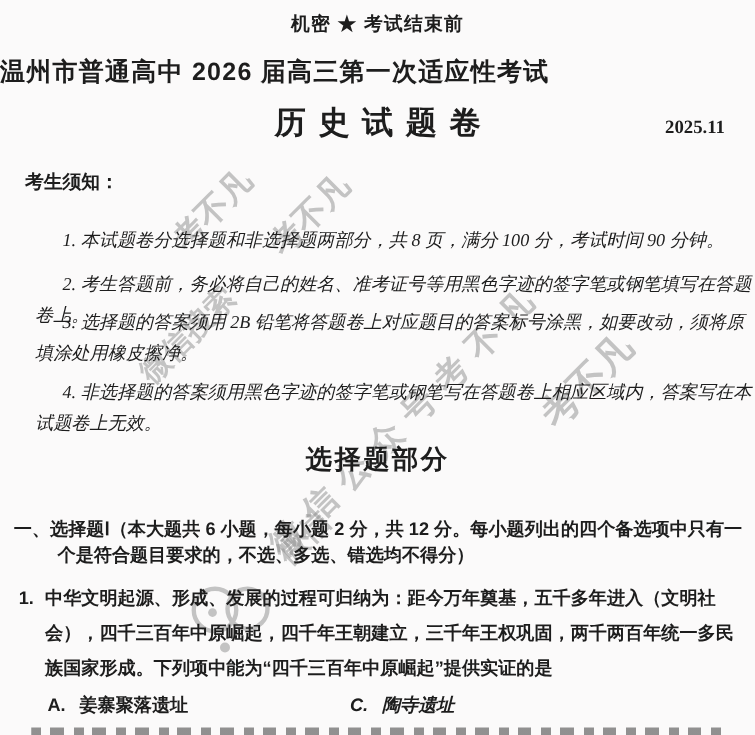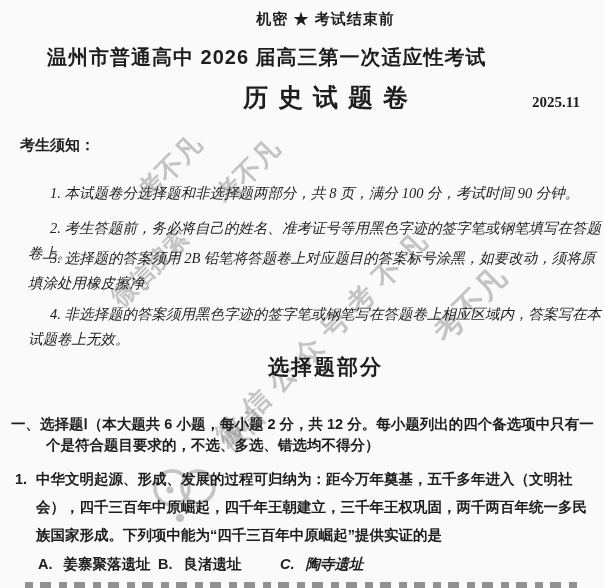--- a/index.html
+++ b/index.html
@@ -1,21 +1,21 @@
 <!DOCTYPE html>
 <html><head>
 <meta charset="utf-8">
 <style>
   html,body { margin:0; padding:0; background:#e8e8e8; }
   .page {
     position:relative; width:604px; height:588px; margin:0 auto;
     background:#fbfafa; overflow:hidden;
     font-family:"Liberation Serif", serif; color:#1d1d1d;
   }
-  .hei { font-family:"Liberation Sans", sans-serif; font-weight:bold;padding-left:47px; }
+  .hei { font-family:"Liberation Sans", sans-serif; font-weight:bold; }
 
   .security-notice { position:absolute; top:10px; left:0; right:0; text-align:center;
     font-size:15px; letter-spacing:1px; }
   .exam-title { position:absolute; top:44px; left:0; right:0; text-align:left;
     font-size:20px; letter-spacing:1px; }
   .paper-title { position:absolute; top:81px; left:0; right:0; text-align:center;
     font-size:25px; letter-spacing:10px; text-indent:10px; }
   .exam-date { position:absolute; top:94px; right:24px; font-size:15px;font-family:Liberation Serif, serif; }
 
   .notice-label { position:absolute; top:136px; left:20px; font-size:15px; font-weight:bold; }
@@ -96,24 +96,20 @@
   <div class="question hei">
     <span class="qnum">1.</span>
     <span>中华文明起源、形成、发展的过程可归纳为：距今万年奠基，五千多年进入（文明社会），四千三百年中原崛起，四千年王朝建立，三千年王权巩固，两千两百年统一多民族国家形成。下列项中能为“四千三百年中原崛起”提供实证的是</span>
   </div>
 
   <div class="options-row hei">
     <span class="opt optA">
       <span class="opt-label">A.</span>
       <span>姜寨聚落遗址</span>
     </span>
-    <span class="opt optB">
-      <span class="opt-label">B.</span>
-      <span>良渚遗址</span>
-    </span>
     <span class="opt optC">
       <span class="opt-label">C.</span>
       <span>陶寺遗址</span>
     </span>
   </div>
 
   <div class="cutoff-strip"></div>
 
 </div>
 

